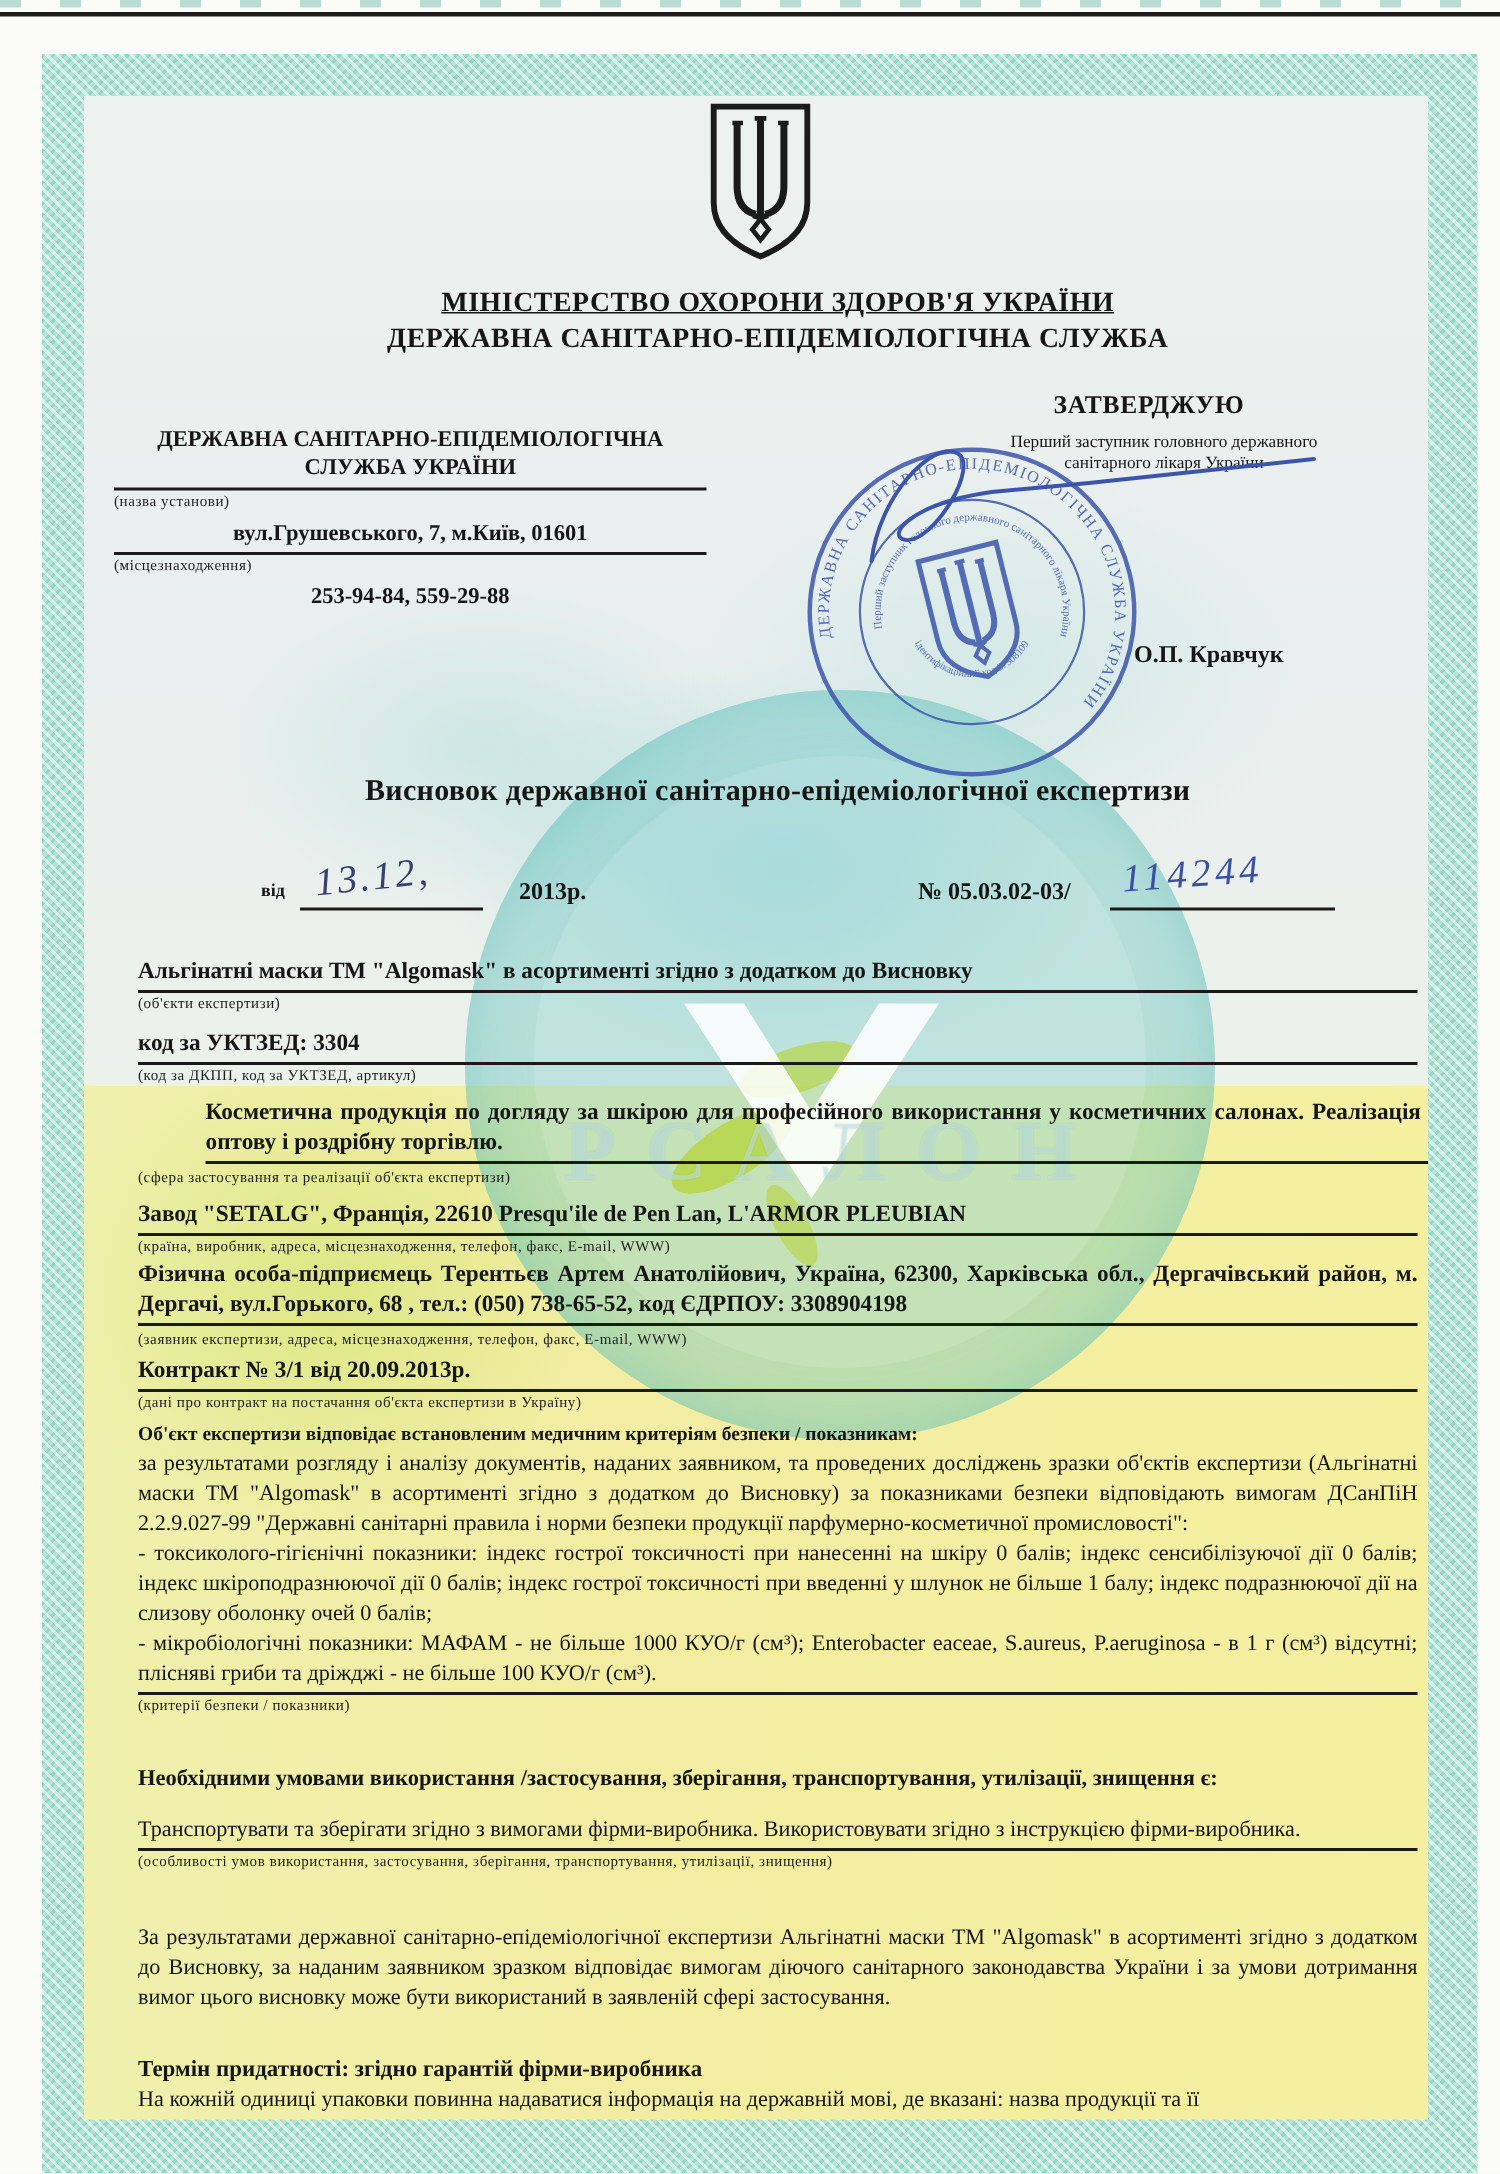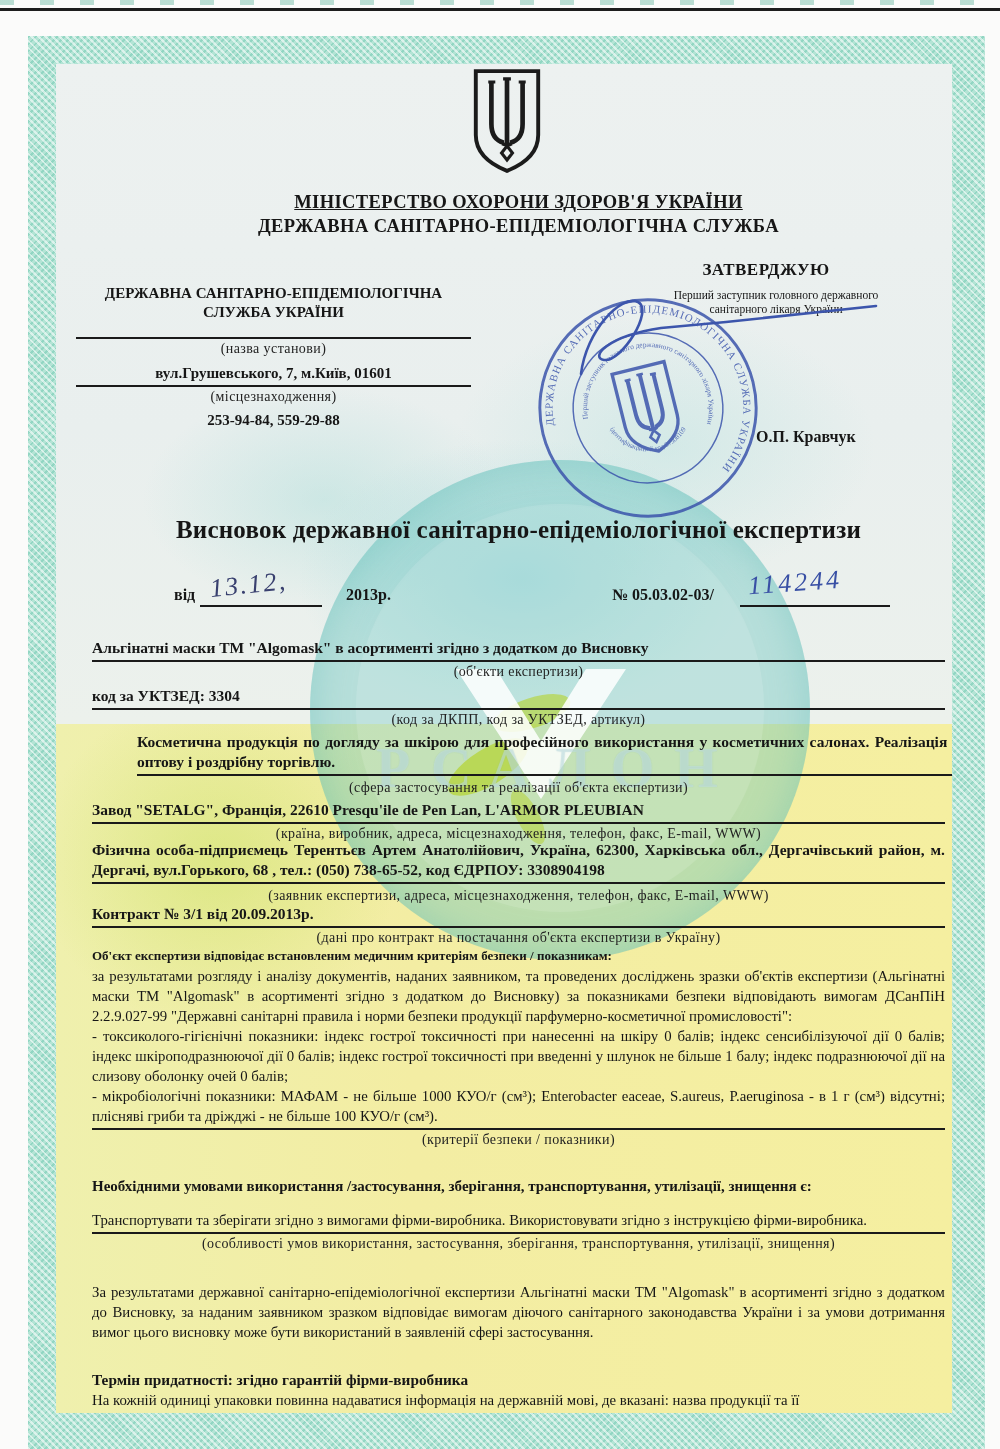--- a/index.html
+++ b/index.html
@@ -46,24 +46,24 @@
   .wm-logo{left:380px;top:585px;width:220px;height:200px;}
   .wm-text{left:320px;top:672px;width:420px;font-size:56px;font-weight:bold;
     letter-spacing:20px;color:rgba(255,255,255,.30);
     text-shadow:0 0 1px rgba(110,175,185,.45);}
   .content{position:absolute;left:0;top:0;width:100%;height:100%;z-index:2;}
   .blk{position:absolute;left:36px;width:853px;}
   .center{text-align:center;}
   .bold{font-weight:bold;}
   .fld{font-weight:bold;font-size:15.5px;line-height:20px;
        border-bottom:2px solid #1a1a1a;padding-bottom:2px;text-align:justify;}
-  .cap{font-size:14px;letter-spacing:.4px;text-align:center;color:#222;margin-top:2px;}
+  .cap{font-size:10px;letter-spacing:.4px;color:#222;margin-top:2px;}
   .para{font-size:14.8px;line-height:20px;text-align:justify;}
   .ministry{font-size:18.5px;font-weight:bold;letter-spacing:.4px;line-height:24px;}
-  .doc-title{font-size:25px;font-weight:bold;letter-spacing:.2px;}
+  .doc-title{font-size:20px;font-weight:bold;letter-spacing:.2px;}
   .hand{font-style:italic;letter-spacing:2px;color:#39406f;}
   .uline{position:absolute;border-bottom:2px solid #1a1a1a;height:1px;}
   .stamp{position:absolute;left:474px;top:226px;width:236px;height:236px;
          transform:rotate(-14deg);opacity:.85;}
   .sig{position:absolute;left:470px;top:212px;width:370px;height:120px;}
   .emblem{position:absolute;left:412px;top:2px;width:78px;height:110px;color:#1b1b1b;}
 </style>
 </head>
 <body>
 
@@ -132,34 +132,34 @@
         <use href="#tryzub" transform="translate(86,74) scale(0.68)" color="#3c55ac"></use>
       </svg>
 
       <svg class="sig" viewBox="0 0 370 120">
         <path d="M55,98 C60,55 95,18 112,26 C128,34 96,86 78,84 C64,82 80,60 135,52 L200,46 L350,30" fill="none" stroke="#3c55ac" stroke-width="2.6" stroke-linecap="round"></path>
       </svg>
 
       <div class="blk bold" style="top:364px;left:700px;width:200px;font-size:16px;">О.П. Кравчук</div>
 
       <div class="blk" style="top:220px;left:20px;width:395px;">
-        <div class="center bold" style="font-size:15px;line-height:19px;border-bottom:2px solid #1a1a1a;padding-bottom:15px;">
+        <div class="center bold" style="font-size:15px;line-height:19px;border-bottom:2px solid #1a1a1a;padding-bottom:3px;">
           <span>ДЕРЖАВНА САНІТАРНО-ЕПІДЕМІОЛОГІЧНА</span><br>
           <span>СЛУЖБА УКРАЇНИ</span>
         </div>
         <div class="cap">(назва установи)</div>
         <div class="center bold" style="font-size:15px;margin-top:8px;border-bottom:2px solid #1a1a1a;padding-bottom:3px;">вул.Грушевського, 7,  м.Київ, 01601</div>
         <div class="cap">(місцезнаходження)</div>
         <div class="center bold" style="font-size:15px;margin-top:7px;">253-94-84, 559-29-88</div>
       </div>
 
       <div class="blk center doc-title" style="top:452px;">Висновок державної санітарно-епідеміологічної експертизи</div>
 
       <div class="blk" style="top:512px;height:34px;">
-        <span class="bold" style="position:absolute;left:82px;top:10px;font-size:16px;">від</span>
+        <span class="bold" style="position:absolute;left:82px;top:10px;font-size:12px;">від</span>
         <span class="uline" style="left:108px;top:28px;width:122px;"></span>
         <span class="hand" style="position:absolute;left:118px;top:-6px;font-size:26px;transform:rotate(-6deg);">13.12,</span>
         <span class="bold" style="position:absolute;left:254px;top:10px;font-size:16px;">2013р.</span>
         <span class="bold" style="position:absolute;left:520px;top:10px;font-size:16px;">№ 05.03.02-03/</span>
         <span class="uline" style="left:648px;top:28px;width:150px;"></span>
         <span class="hand" style="position:absolute;left:656px;top:-8px;font-size:26px;color:#3950a5;transform:rotate(-4deg);letter-spacing:3px;">114244</span>
       </div>
 
       <div class="blk fld" style="top:574px;">Альгінатні маски ТМ "Algomask" в асортименті згідно з додатком до Висновку</div>
       <div class="blk cap" style="top:598px;">(об'єкти експертизи)</div>

